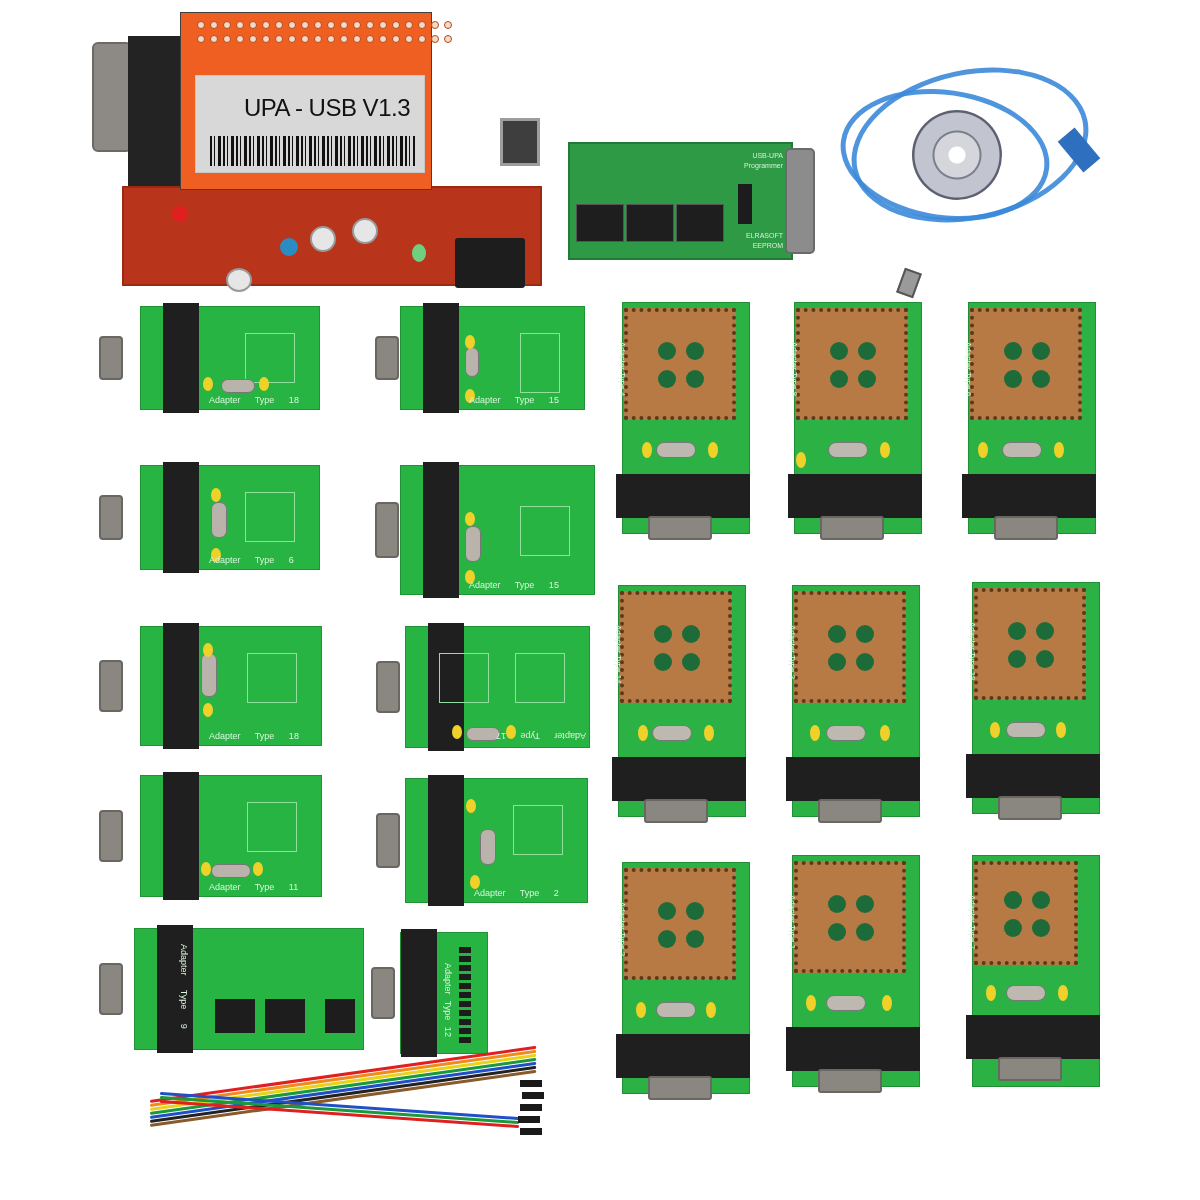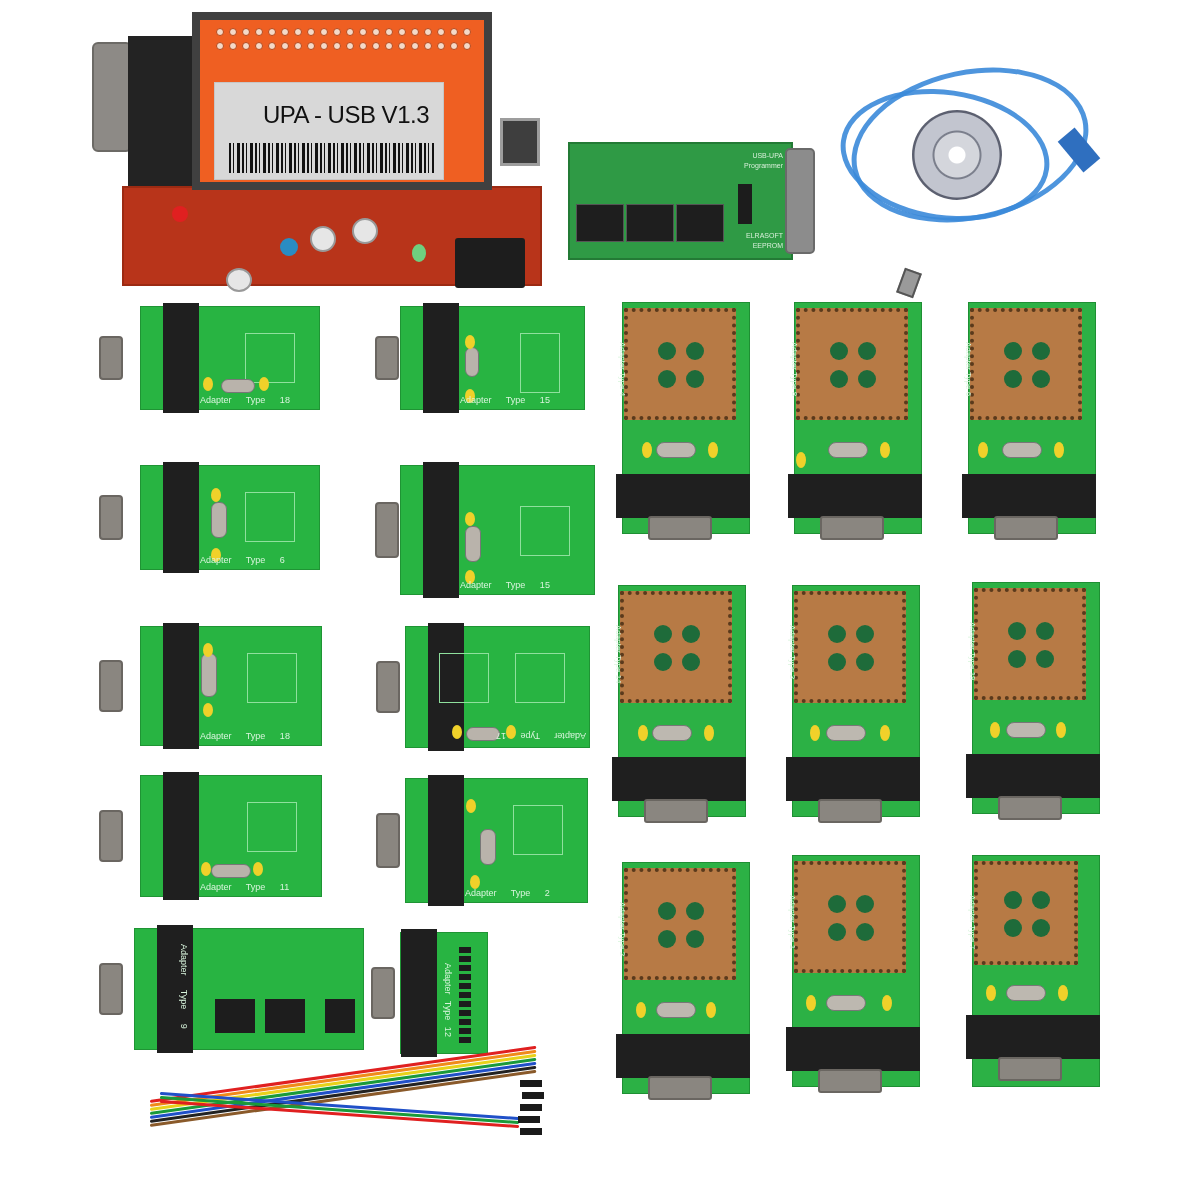--- a/index.html
+++ b/index.html
@@ -1,19 +1,19 @@
 <!DOCTYPE html>
 <html><head>
 <meta charset="utf-8">
 <style>
   * { box-sizing: border-box; margin: 0; padding: 0; }
   body { width: 1200px; height: 1200px; background: #ffffff; position: relative; overflow: hidden; font-family: "Liberation Sans", sans-serif; }
   .abs { position: absolute; }
   .main-board-lower { left: 122px; top: 186px; width: 420px; height: 100px; background: #b8341a; border: 2px solid #9c2a12; }
-  .main-board-upper { left: 192px; top: 12px; width: 300px; height: 178px; background: #ef5f22; border: 8px solid #404040; }
+  .main-board-upper { left: 180px; top: 12px; width: 252px; height: 178px; background: #ef5f22; border: 1px solid #404040; }
   .pin-row { position: absolute; left: 16px; height: 10px; display: flex; gap: 5px; }
   .pin-row span { width: 8px; height: 8px; border-radius: 50%; background: #f4d9c8; border: 1px solid #b4481b; }
   .label { position: absolute; left: 14px; top: 62px; width: 230px; height: 98px; background: #d8d8d8; border: 1px solid #c6c6c6; }
   .label-title { position: absolute; right: 14px; top: 18px; font-size: 24px; color: #111; letter-spacing: -0.5px; }
   .barcode { position: absolute; left: 14px; top: 60px; width: 205px; height: 30px;
     background: repeating-linear-gradient(90deg, #111 0 2px, #d8d8d8 2px 4px, #111 4px 5px, #d8d8d8 5px 8px, #111 8px 11px, #d8d8d8 11px 13px); }
   .db9-left { left: 92px; top: 42px; width: 40px; height: 110px; background: #8d8a86; border-radius: 6px; border: 2px solid #6c6a66; }
   .db9-black { left: 128px; top: 36px; width: 70px; height: 150px; background: #232323; }
   .usb-b { left: 500px; top: 118px; width: 40px; height: 48px; background: #3e3e3e; border: 3px solid #9d9d9d; }
   .dc-jack { left: 455px; top: 238px; width: 70px; height: 50px; background: #1d1d1d; border-radius: 3px; }
@@ -32,21 +32,21 @@
     background: radial-gradient(circle, #ffffff 0 8px, #d4d6dc 9px 22px, #7b7f8c 23px 24px, #c2c5cf 25px 42px, #5c6070 43px 45px); }
   .cable { border: 5px solid #3b8ad9; border-radius: 50%; opacity: .9; }
 
   
   .adapter { position: absolute; background: #28b442; border: 1px solid #1f9434; }
   .adapter .db-black { position: absolute; left: 22px; top: -4px; width: 36px; height: calc(100% + 8px); background: #1f1f1f; }
   .adapter .db-metal { position: absolute; left: 0; top: 28%; width: 24px; height: 44%; background: #8a8680; border-radius: 4px; border: 2px solid #6a6661; }
   .adapter .chip-outline { position: absolute; right: 24px; top: 26px; width: 50px; height: 50px; border: 1px solid #8fe09d; }
   .adapter .xtal { position: absolute; width: 34px; height: 14px; background: #b9b3ab; border-radius: 7px; border: 1px solid #777; }
   .adapter .ycap { position: absolute; width: 10px; height: 14px; background: #f0d12a; border-radius: 50%; }
-  .adapter .adapter-label { position: absolute; left: 59px; bottom: 4px; font-size: 9px; color: #d9f5dd; white-space: nowrap; word-spacing: 12px; }
+  .adapter .adapter-label { position: absolute; left: 68px; bottom: 4px; font-size: 9px; color: #d9f5dd; white-space: nowrap; word-spacing: 12px; }
 
   
   .plcc { position: absolute; width: 140px; height: 250px; }
   .plcc .pcb { position: absolute; left: 6px; top: 0; width: 128px; height: 232px; background: #2cb145; border: 1px solid #1e8f33; }
   .plcc .socket { position: absolute; left: 8px; top: 6px; width: 112px; height: 112px; background: #b77a45; border: 4px dotted #5a3a1c; }
   .plcc .hole { position: absolute; width: 18px; height: 18px; background: #1e6b3a; border-radius: 50%; }
   .plcc .xtal { position: absolute; left: 40px; top: 140px; width: 40px; height: 16px; background: #bdb8b0; border-radius: 8px; border: 1px solid #777; }
   .plcc .ycap { position: absolute; top: 140px; width: 10px; height: 16px; background: #f0d12a; border-radius: 50%; }
   .plcc .db-black { position: absolute; left: 0; top: 172px; width: 134px; height: 44px; background: #1f1f1f; }
   .plcc .db-metal { position: absolute; left: 32px; top: 214px; width: 64px; height: 24px; background: #8a8680; border: 2px solid #6a6661; border-radius: 3px; }

